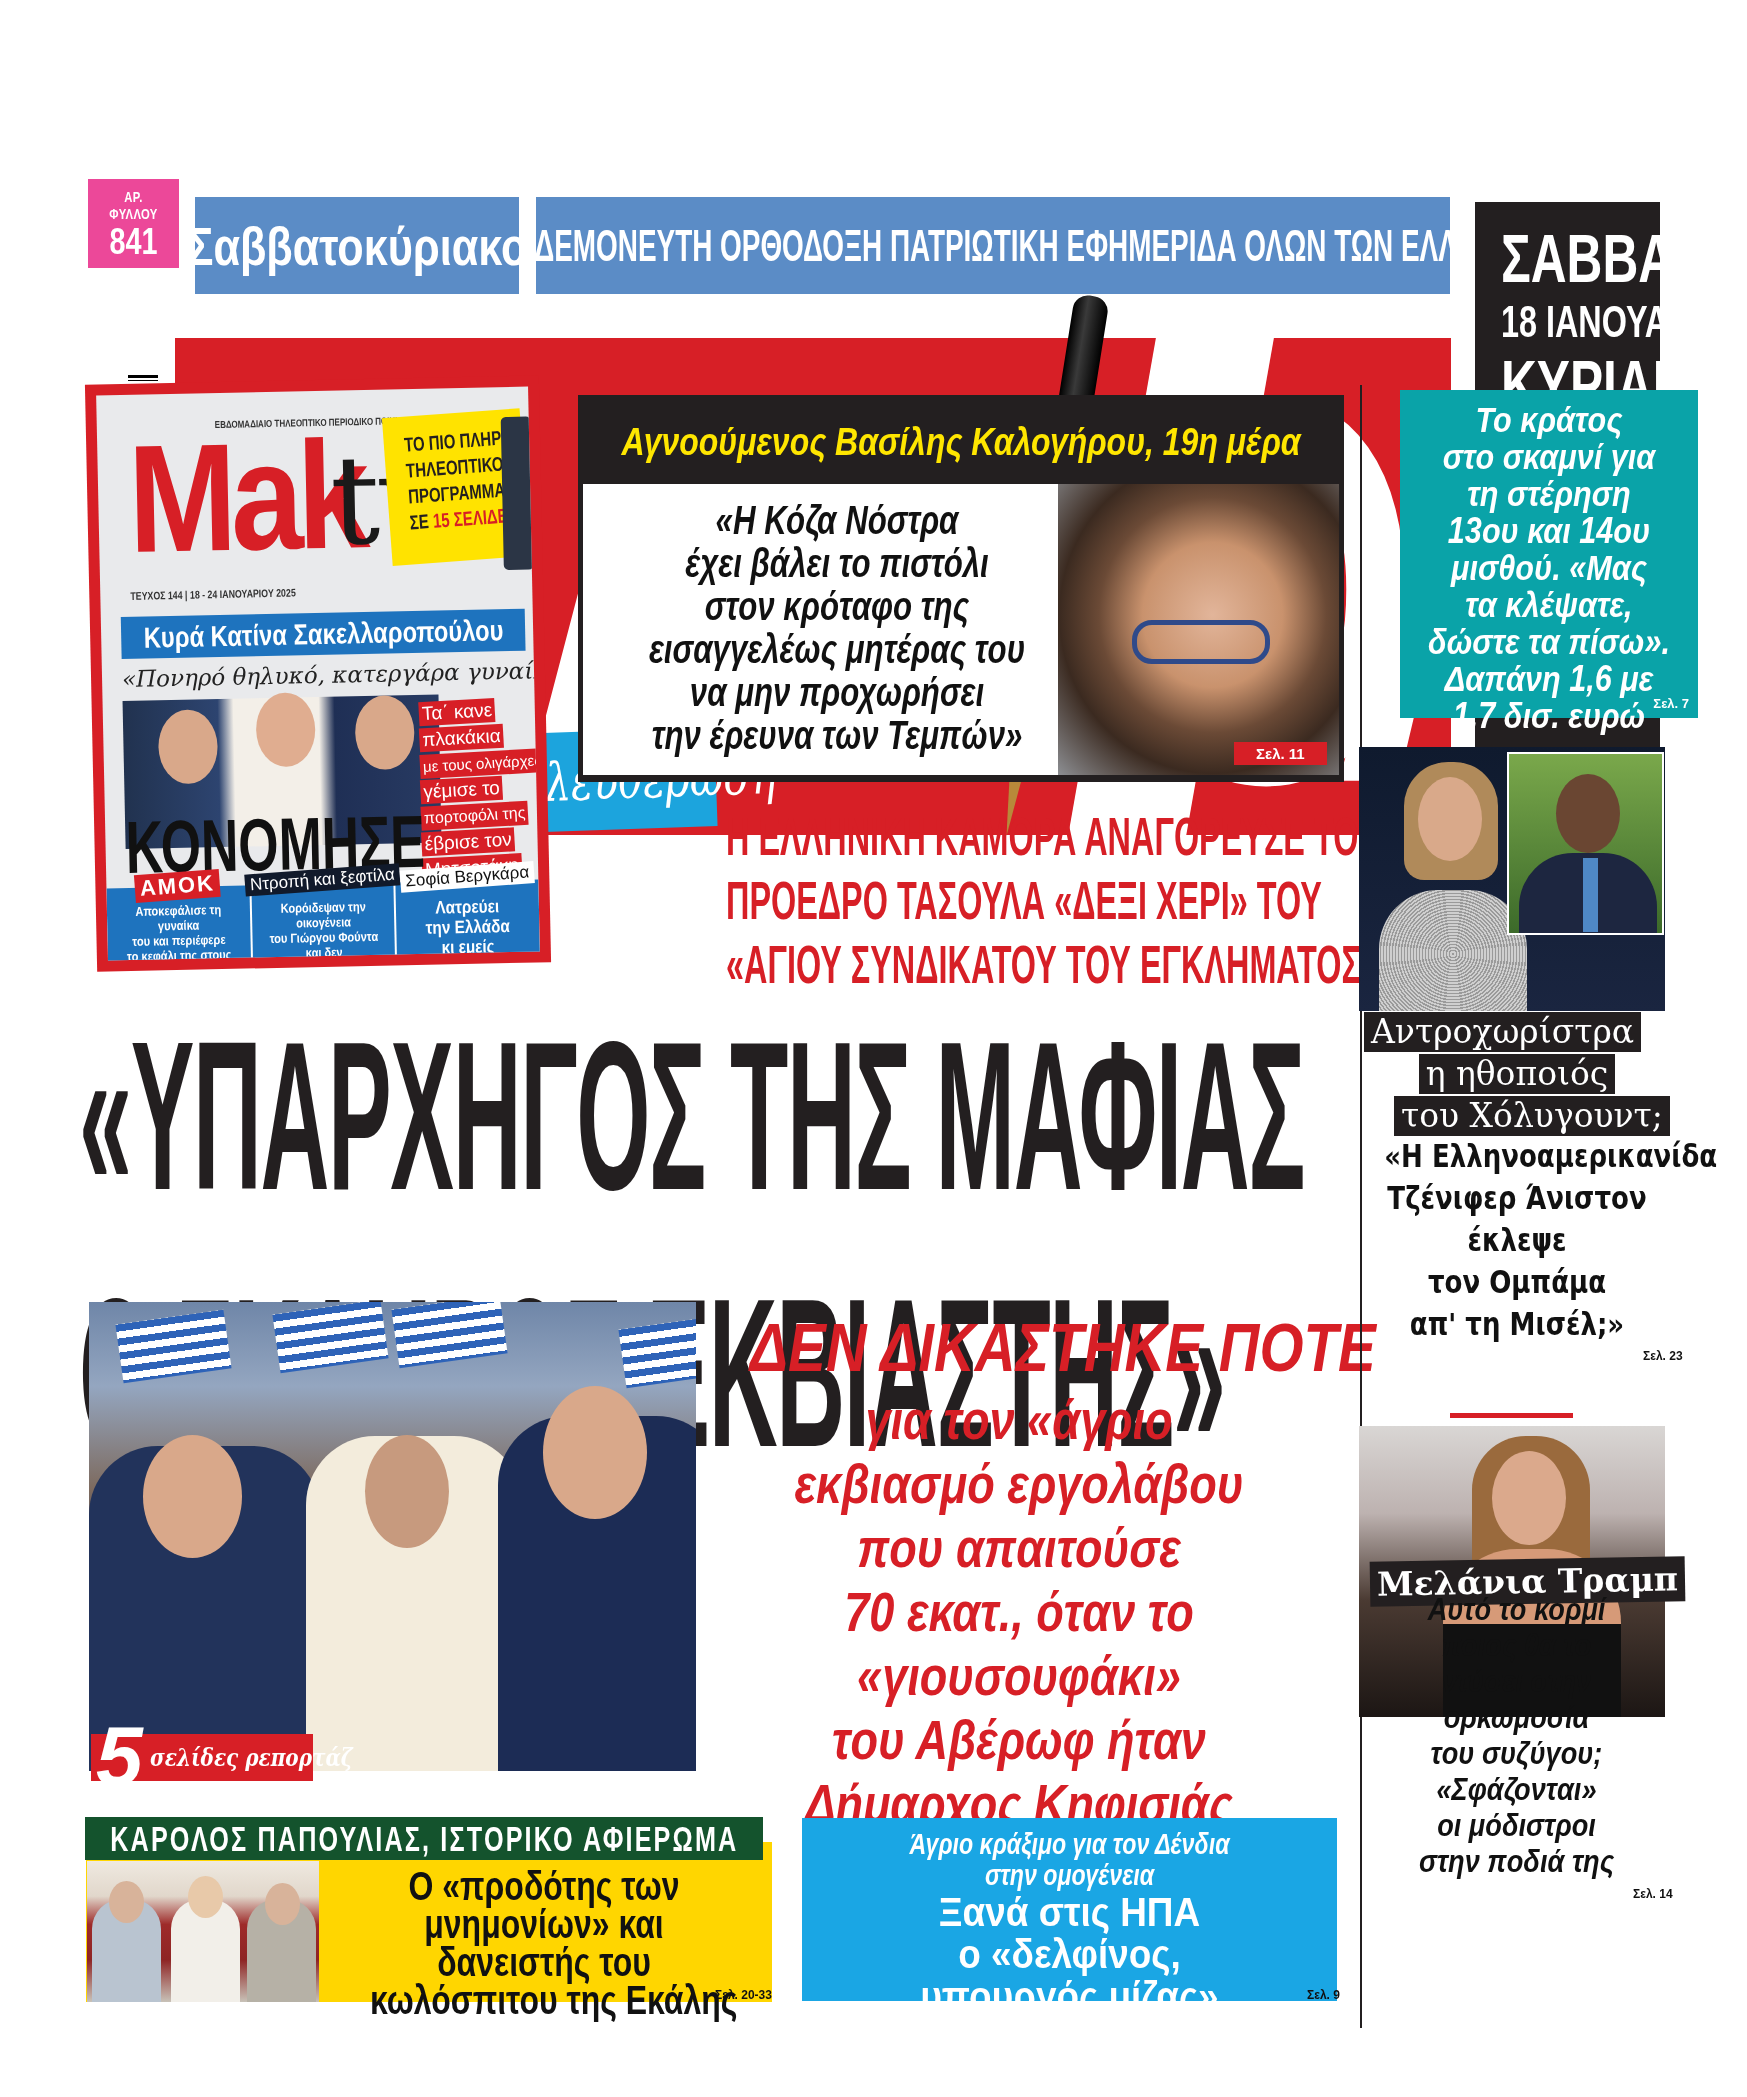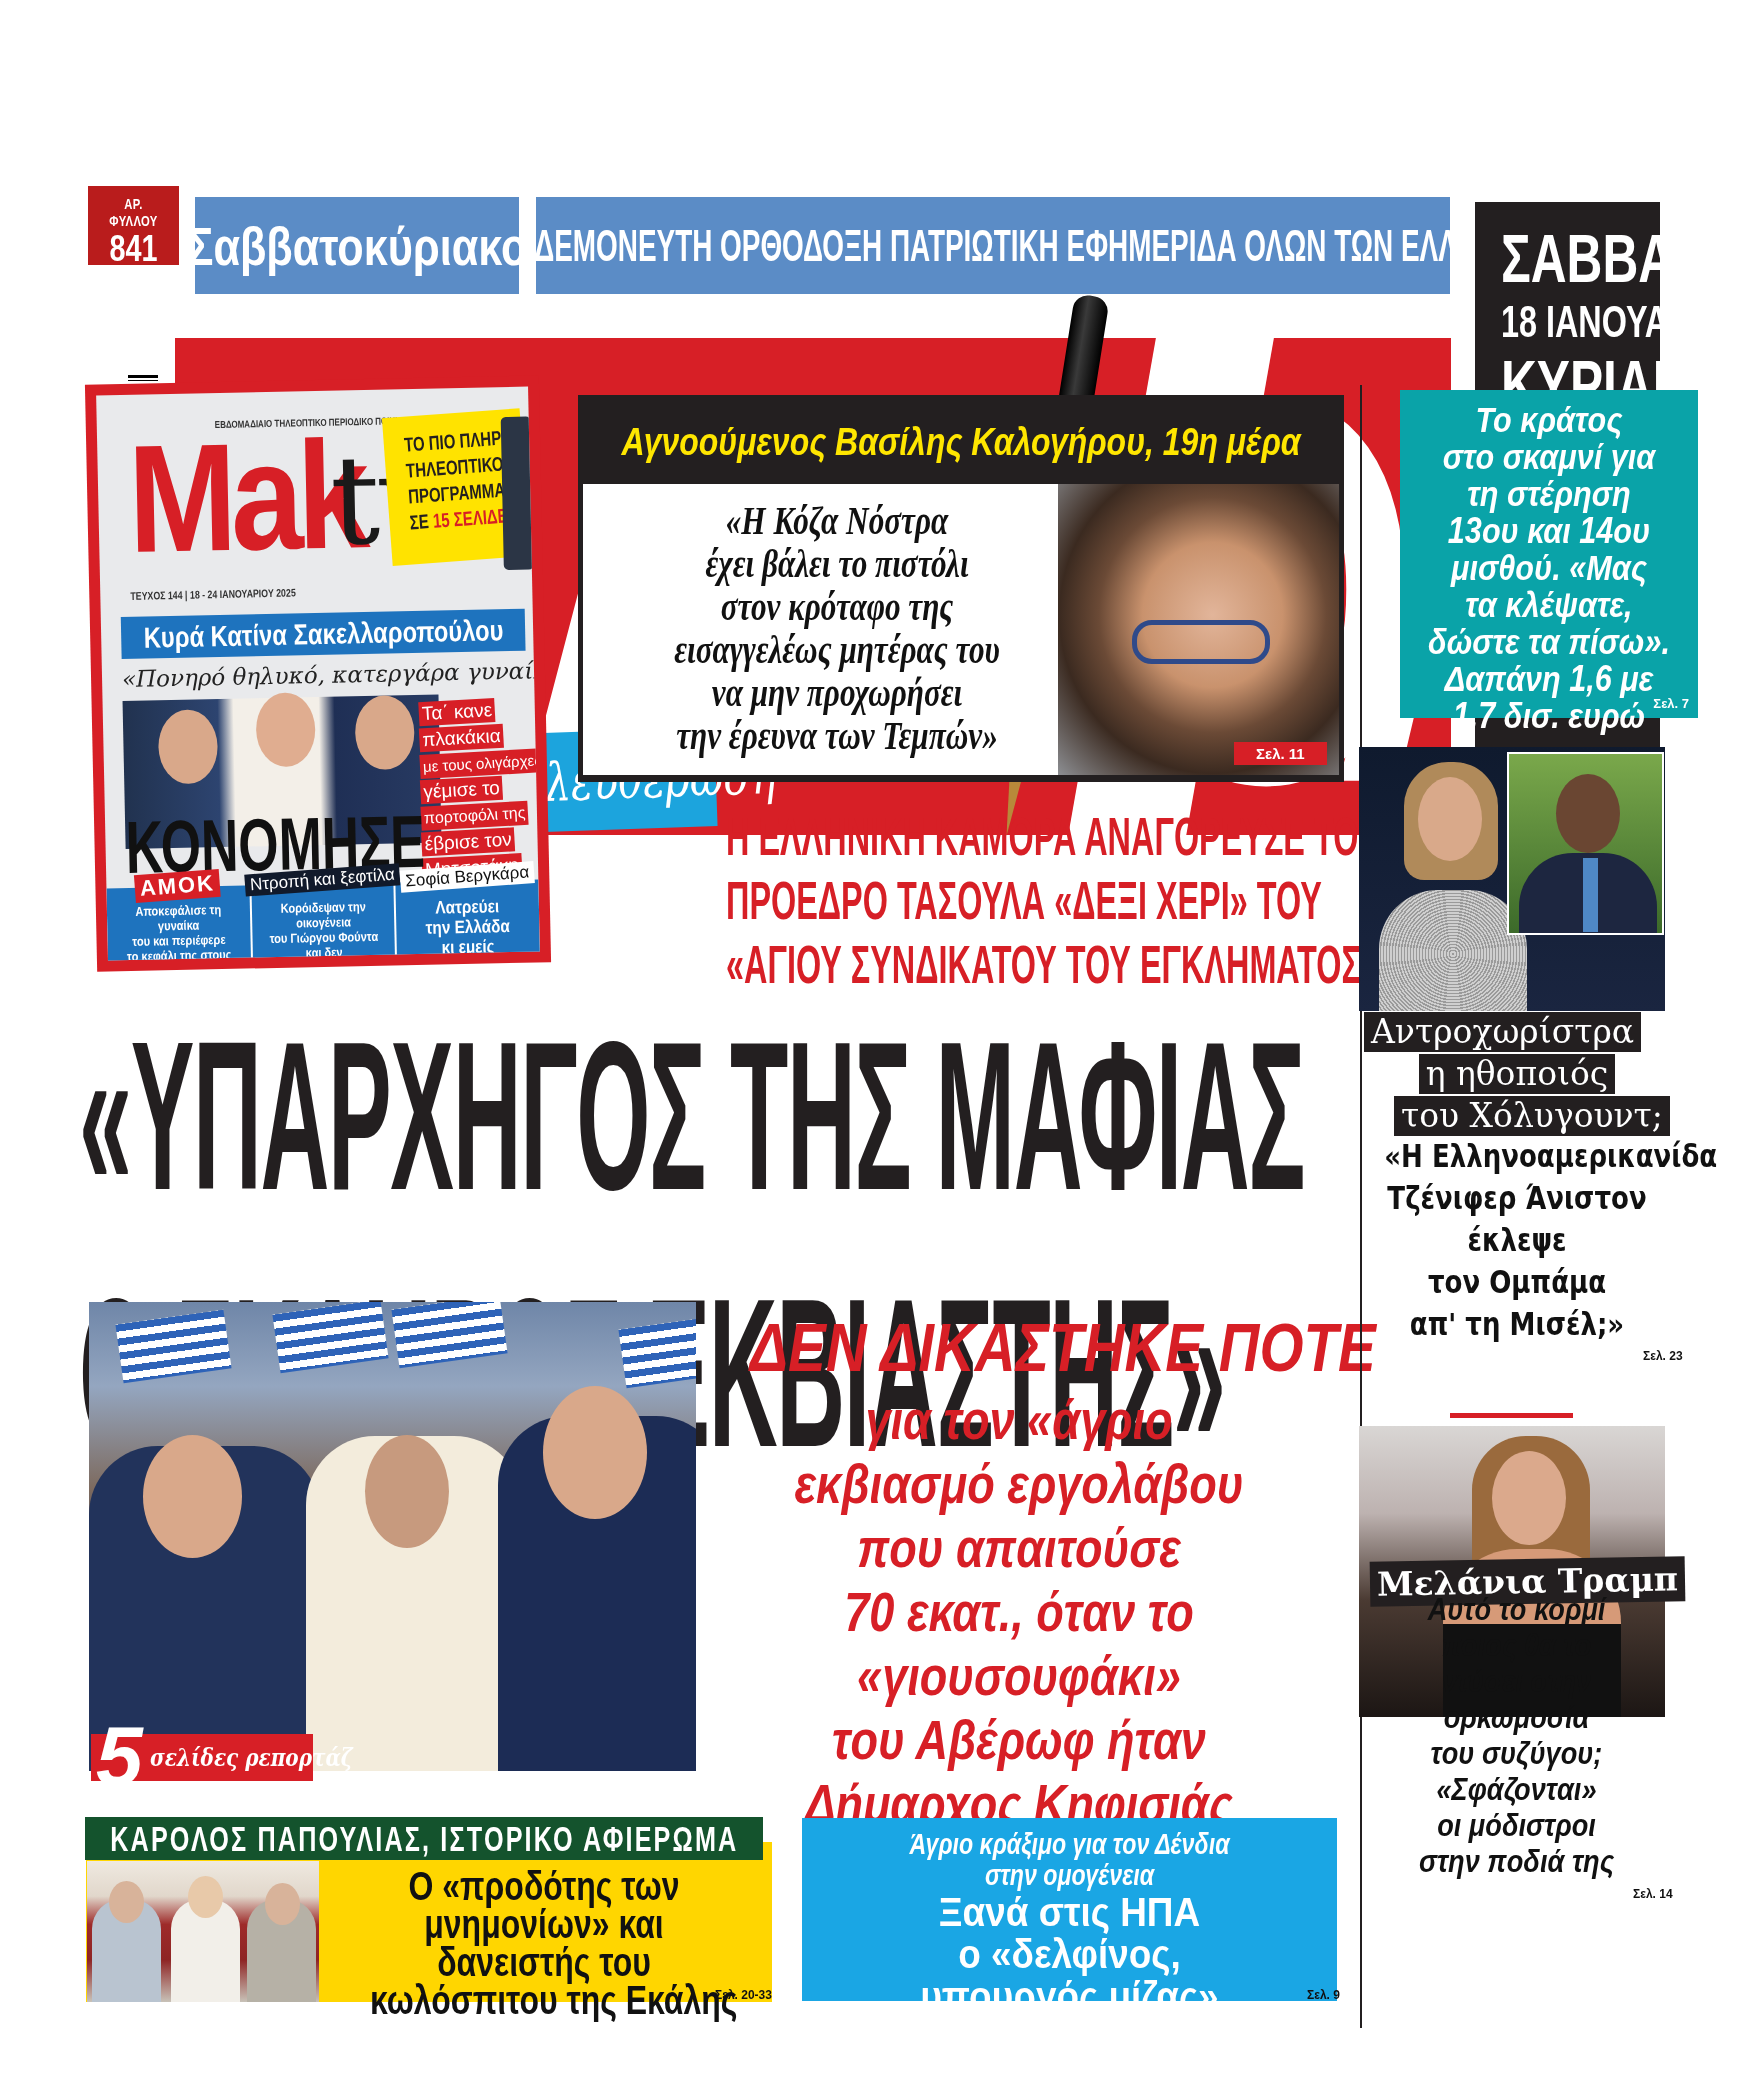--- a/index.html
+++ b/index.html
@@ -1,21 +1,21 @@
 <!DOCTYPE html>
 <html style="font-size:8px"><head>
 <meta charset="utf-8">
 <style>
   * { box-sizing: border-box; margin: 0; padding: 0; }
   html, body { width: 1748px; height: 2097px; background: #ffffff; overflow: hidden; }
   body { position: relative; font-family: "Liberation Sans", "DejaVu Sans", sans-serif; color: #231f20; }
   .abs { position: absolute; }
 
   
-  .issue-box { left: 88px; top: 186px; width: 91px; height: 79px; background: #b91c1c; color: #fff; text-align: center; }
+  .issue-box { left: 88px; top: 179px; width: 91px; height: 89px; background: #ec4899; color: #fff; text-align: center; }
   .issue-box .lbl { font-size: 15px; font-weight: 700; margin-top: 9px; transform: scaleX(0.75); letter-spacing: 0.5px; }
   .issue-box .num { font-size: 36px; font-weight: 700; line-height: 39px; transform: scaleX(0.8); }
   .weekend-box { left: 195px; top: 197px; width: 324px; height: 97px; background: #5b8cc6; color: #fff; display: flex; align-items: center; justify-content: center; }
   .weekend-box span { font-size: 54px; font-weight: 700; transform: scaleX(0.8); white-space: nowrap; }
   .tagline-box { left: 536px; top: 197px; width: 914px; height: 97px; background: #5b8cc6; color: #fff; display: flex; align-items: center; justify-content: center; overflow: hidden; }
   .tagline-box span { font-size: 45px; font-weight: 700; transform: scaleX(0.62); white-space: nowrap; }
 
   
   .masthead { left: 175px; top: 338px; width: 1276px; height: 497px; background: #d71f26; overflow: hidden; }
   .masthead .logo-left { position: absolute; left: 20px; top: 15px; font-size: 552px; line-height: 474px; font-weight: 900; color: #fff; letter-spacing: -10px; transform: scaleX(0.72); transform-origin: left top; white-space: nowrap; }
@@ -75,21 +75,21 @@
   .maktv-col .body { font-size: 13px; font-weight: 700; line-height: 15px; white-space: pre-line; transform: scaleX(0.85); }
   .maktv-col .body.big { font-size: 18px; line-height: 20px; }
 
   
   .kalo { left: 578px; top: 395px; width: 766px; height: 387px; background: #231f20; padding: 5px; }
   .kalo-title { height: 84px; display: flex; align-items: center; justify-content: center; }
   .kalo-title span { color: #ffe600; font-size: 39px; font-weight: 700; font-style: italic; white-space: nowrap; transform: scaleX(0.82); }
   .kalo-body { position: relative; background: #fff; height: 291px; margin-top: 0; overflow: hidden; }
   .kalo-photo { position: absolute; right: 0; top: 0; width: 281px; height: 291px; background: radial-gradient(ellipse at 55% 45%, #e2b59a 0%, #c9926d 32%, #6b4a36 52%, #3b2a20 70%, #8d8f93 100%); }
   .kalo-photo .glasses { position: absolute; left: 74px; top: 136px; width: 138px; height: 44px; border: 5px solid #2f4a8a; border-radius: 20px; }
-  .kalo-quote { position: absolute; left: 10px; top: 15px; width: 488px; text-align: center; font-family: Liberation Serif, serif; }
+  .kalo-quote { position: absolute; left: 10px; top: 15px; width: 488px; text-align: center; }
   .kalo-quote div { font-size: 40px; font-weight: 700; font-style: italic; line-height: 43px; white-space: nowrap; transform: scaleX(0.78); color: #111; }
   .kalo-page { position: absolute; right: 12.3px; bottom: 10px; background: #d71f26; color: #fff; font-size: 15px; font-weight: 700; padding: 3px 22px; }
 
   
   .subhead { left: 572px; top: 804px; width: 770px; text-align: center; }
   .subhead div { color: #d71f26; font-size: 54px; font-weight: 900; line-height: 64px; white-space: nowrap; transform: scaleX(0.6); }
 
   
   .headline { left: 79px; top: 987px; width: 1263px; }
   .headline div { font-size: 212px; font-weight: 900; line-height: 257px; white-space: nowrap; transform: scaleX(0.45); transform-origin: left; color: #231f20; letter-spacing: -3px; }

